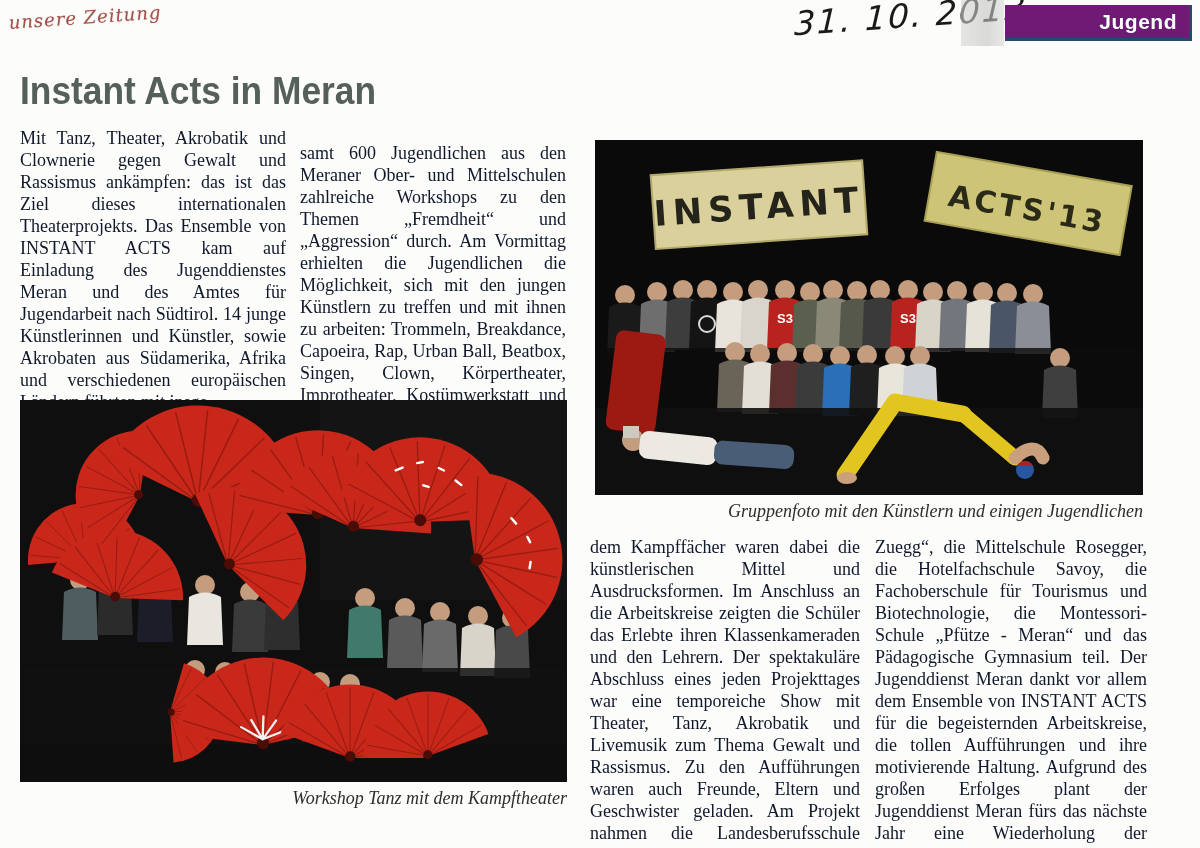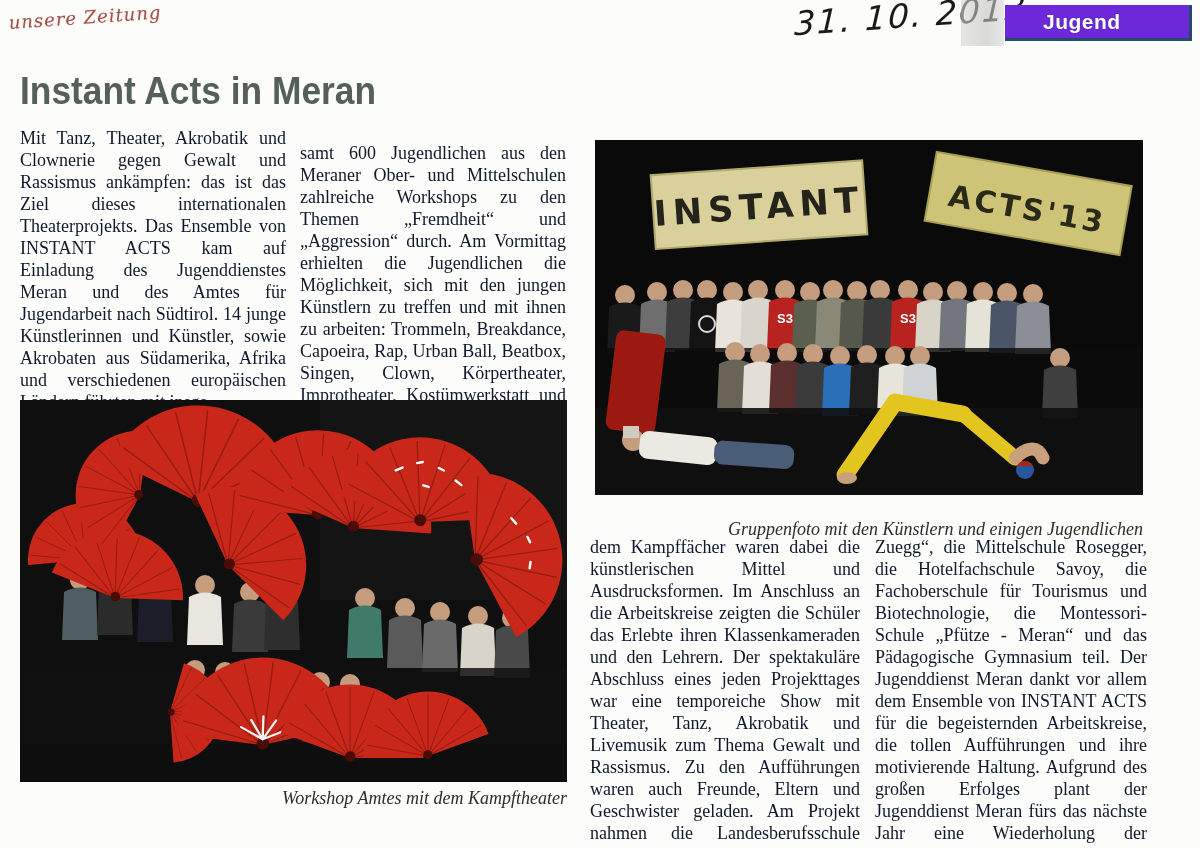--- a/index.html
+++ b/index.html
@@ -17,23 +17,23 @@
   .date{
     left:795px;top:4px;width:200px;font-family:"DejaVu Sans",sans-serif;
     font-style:italic;font-size:33px;color:#1a1a1a;letter-spacing:2px;
     transform:rotate(-4deg) skewX(-6deg);transform-origin:left top;white-space:nowrap;
   }
   .scanband{
     left:961px;top:0;width:43px;height:46px;
     background:linear-gradient(90deg,#d6d6d3,#c2c2bf 60%,#d9d9d6);opacity:.6;
   }
   .badge{
-    left:1005px;top:5px;width:187px;height:36px;background:#6d28d9;
+    left:1005px;top:5px;width:187px;height:36px;background:#701a75;
     border-right:3px solid #274a6c;border-bottom:3px solid #274a6c;
-    box-sizing:border-box;padding-left:38px;
+    box-sizing:border-box;text-align:right;padding-left:38px;
   }
   .badge span{
     display:inline-block;margin:5px 12px 0 0;color:#ffffff;
     font-family:"Liberation Sans",sans-serif;font-weight:bold;font-size:21px;
     letter-spacing:.5px;text-shadow:0 0 1px #1d3d5c;
   }
   .headline{
     left:20px;top:70px;font-family:"Liberation Sans",sans-serif;font-weight:bold;
     font-size:38px;color:#55605a;letter-spacing:0;white-space:nowrap;
     transform:scaleX(.93);transform-origin:left top;
@@ -44,21 +44,21 @@
   }
   .col1{left:20px;top:127px;width:266px;height:270px;}
   .col2{left:300px;top:142px;width:266px;height:270px;}
   .col3{left:590px;top:536px;width:270px;height:300px;}
   .col4{left:875px;top:536px;width:272px;height:300px;}
   .photo-right{left:595px;top:140px;width:548px;height:355px;}
   .photo-left{left:20px;top:400px;width:547px;height:382px;}
   .caption{
     font-style:italic;font-size:18px;color:#2d2d2d;text-align:right;white-space:nowrap;
   }
-  .cap-right{left:595px;top:501px;width:548px;margin-top:18px;}
+  .cap-right{left:595px;top:501px;width:548px;}
   .cap-left{left:20px;top:788px;width:547px;}
   svg{display:block;}
 </style>
 </head>
 <body>
 
 <div class="page">
 
   <div class="abs logo">unsere Zeitung</div>
   <div class="abs date">31. 10. 2013</div>
@@ -207,18 +207,18 @@
         <use href="#fan" transform="translate(150,312) rotate(96) scale(0.55)"></use>
         <g transform="translate(243,345) rotate(-3) scale(0.95)">
           <use href="#fan"></use>
           <path d="M0,-6 L-22,-20 M0,-6 L-11,-27 M0,-6 L2,-30 M0,-6 L15,-25 M0,-6 L24,-14" stroke="#f2f2f2" stroke-width="2.4" stroke-linecap="round"></path>
         </g>
         <use href="#fan" transform="translate(330,358) rotate(10) scale(0.8)"></use>
         <use href="#fan" transform="translate(408,356) rotate(-10) scale(0.7)"></use>
       </g>
     </svg>
   </div>
-  <div class="abs caption cap-left">Workshop Amtes mit dem Kampftheater</div>
+  <div class="abs caption cap-left">Workshop Tanz mit dem Kampftheater</div>
 
   <div class="col col3">dem Kampffächer waren dabei die künstlerischen Mittel und Ausdrucksformen. Im Anschluss an die Arbeitskreise zeigten die Schüler das Erlebte ihren Klassenkameraden und den Lehrern. Der spektakuläre Abschluss eines jeden Projekttages war eine temporeiche Show mit Theater, Tanz, Akrobatik und Livemusik zum Thema Gewalt und Rassismus. Zu den Aufführungen waren auch Freunde, Eltern und Geschwister geladen. Am Projekt nahmen die Landesberufsschule „Luis</div>
   <div class="col col4">Zuegg“, die Mittelschule Rosegger, die Hotelfachschule Savoy, die Fachoberschule für Tourismus und Biotechnologie, die Montessori-Schule „Pfütze - Meran“ und das Pädagogische Gymnasium teil. Der Jugenddienst Meran dankt vor allem dem Ensemble von INSTANT ACTS für die begeisternden Arbeitskreise, die tollen Aufführungen und ihre motivierende Haltung. Aufgrund des großen Erfolges plant der Jugenddienst Meran fürs das nächste Jahr eine Wiederholung der Veranstaltung.</div>
 
 </div>
 
 </body></html>

